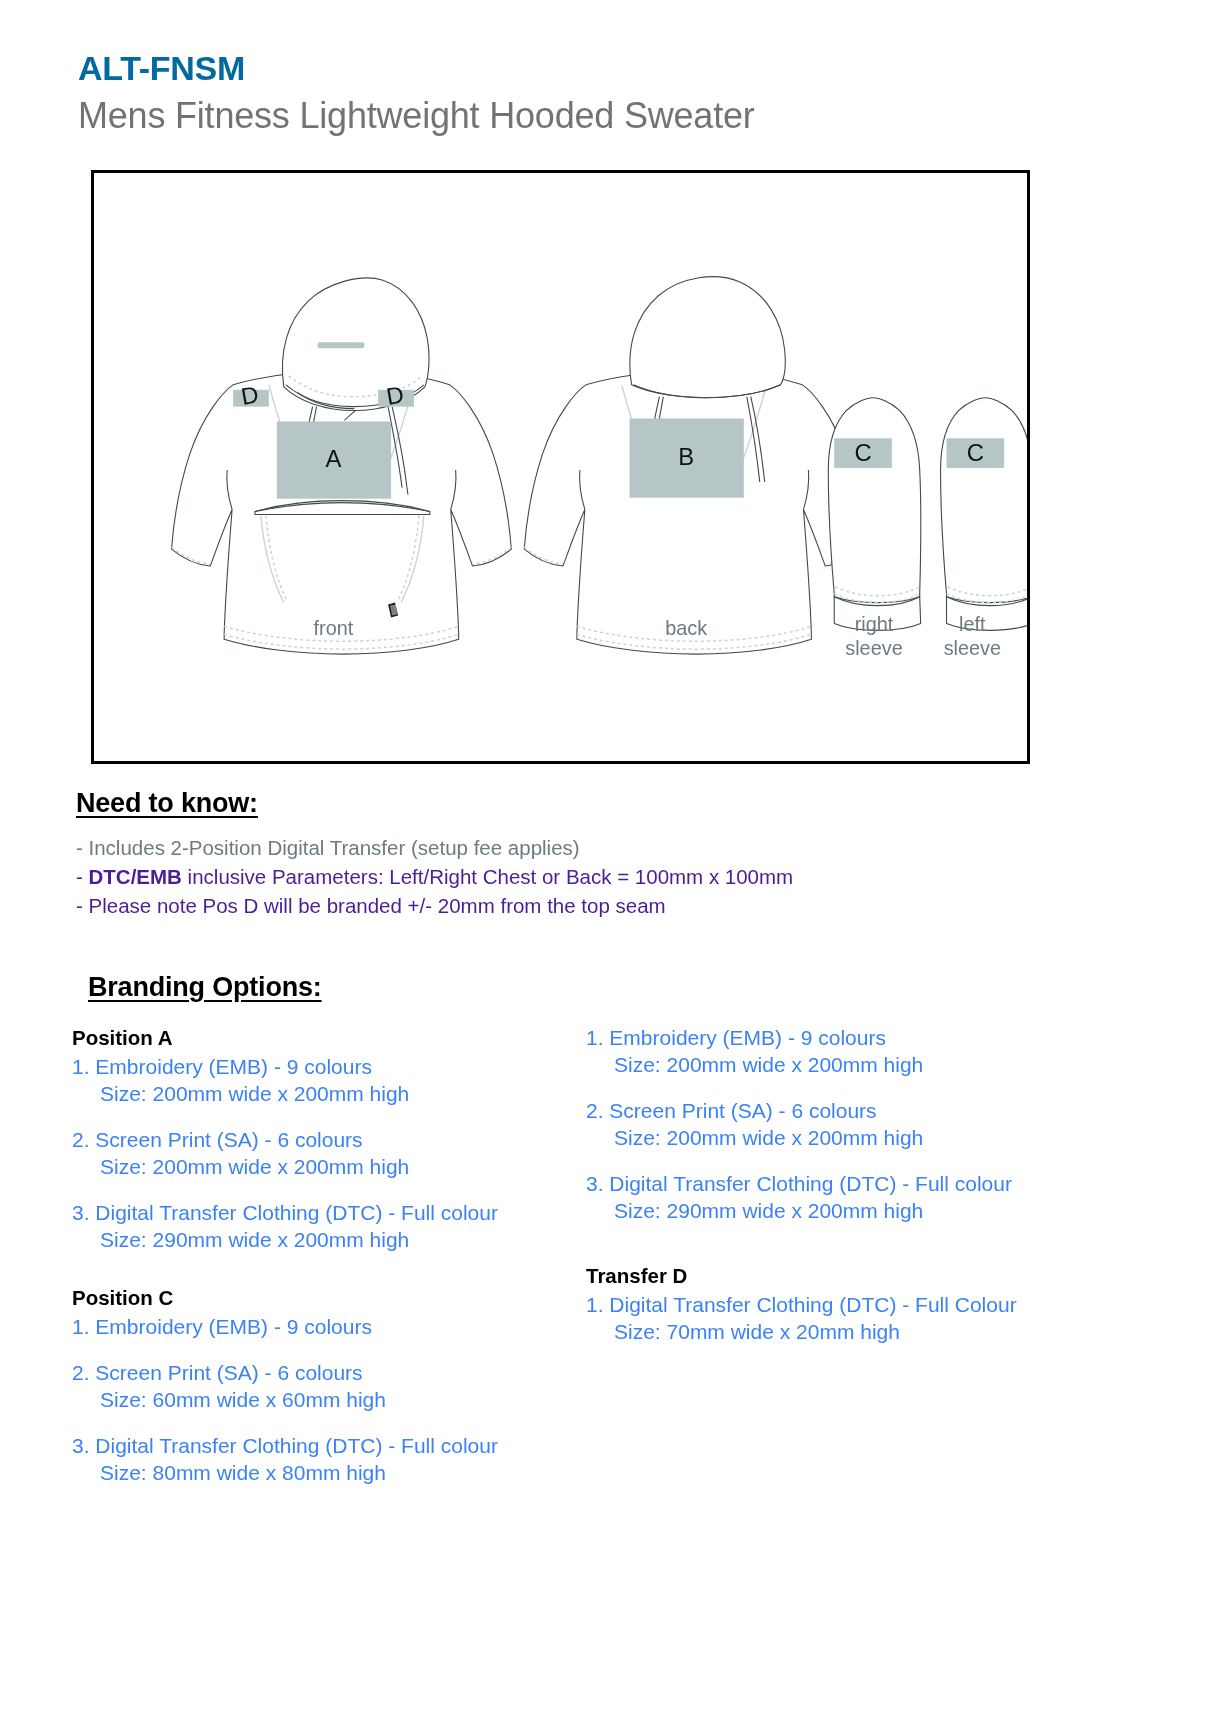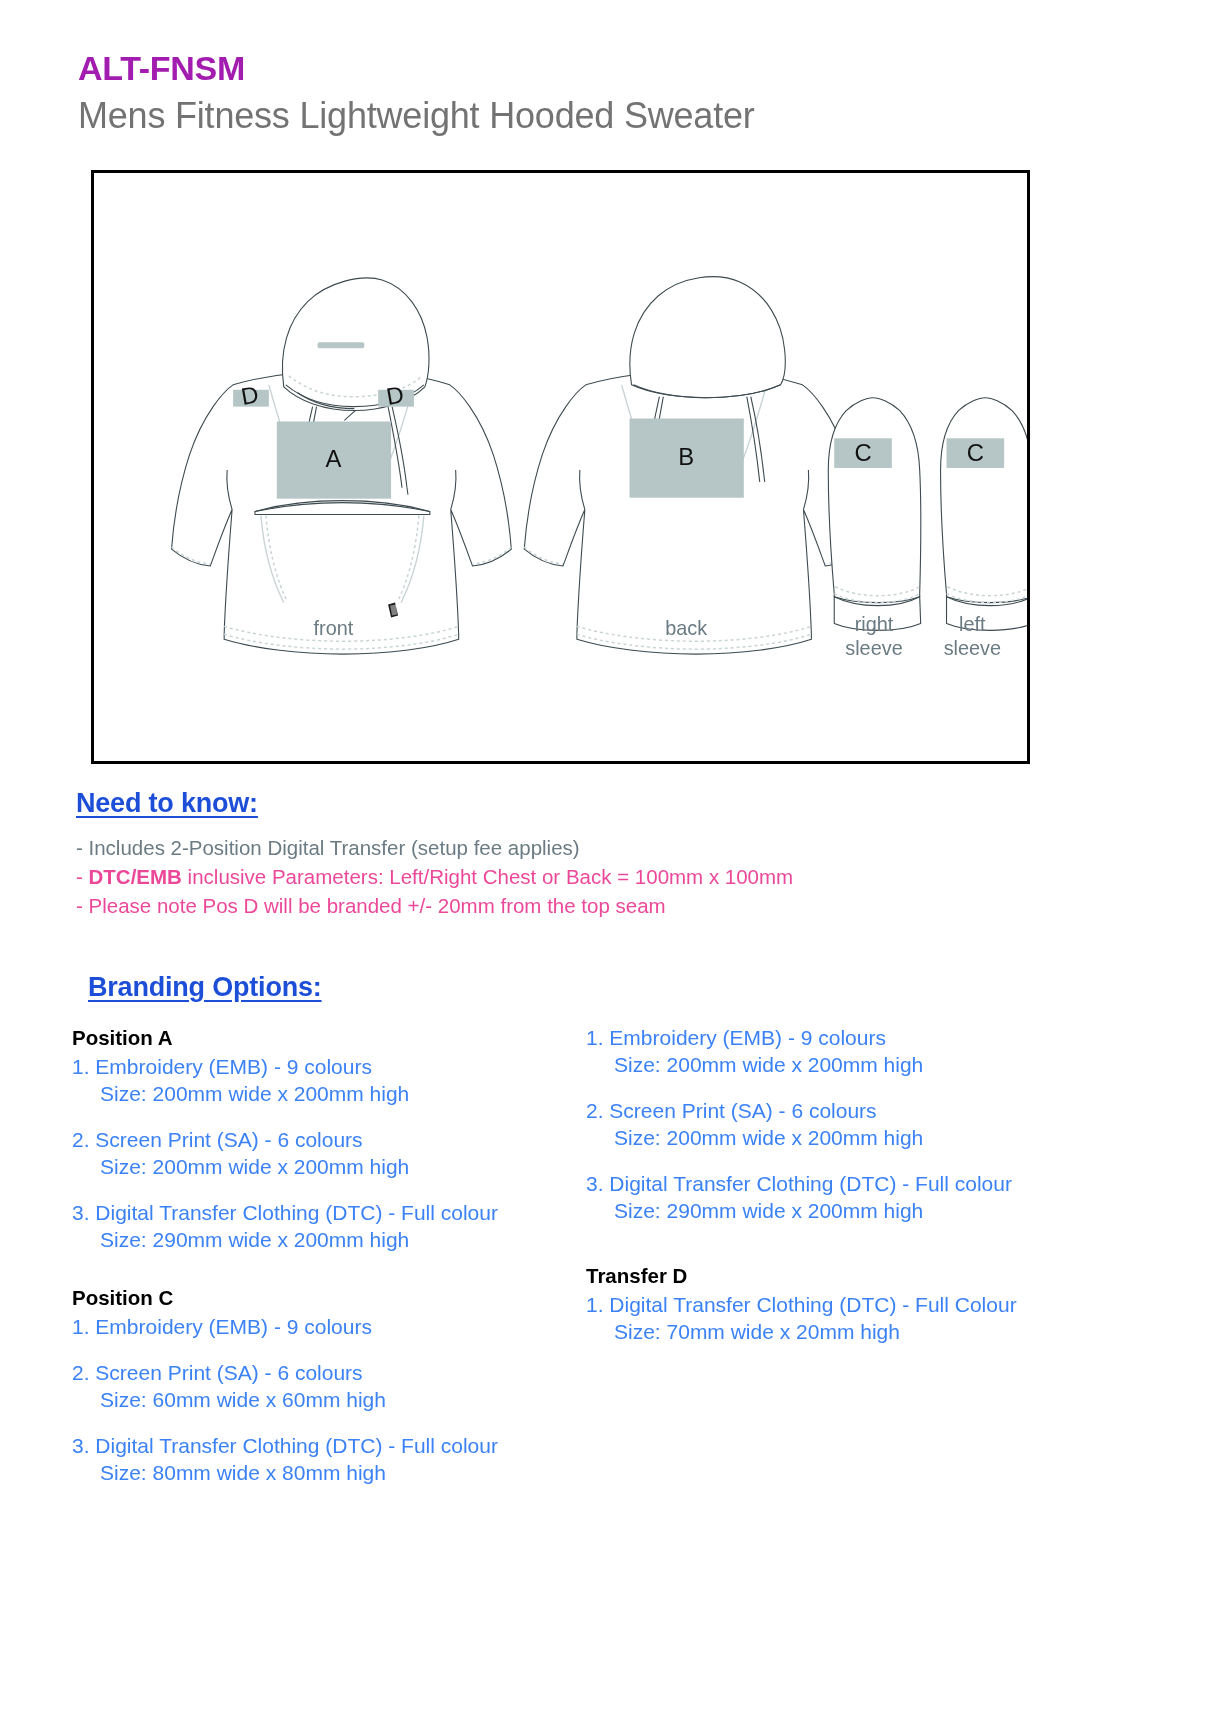--- a/index.html
+++ b/index.html
@@ -7,53 +7,53 @@
     width: 1227px; height: 1720px;
     background: #ffffff;
     font-family: "Liberation Sans", sans-serif;
     -webkit-font-smoothing: antialiased;
   }
   .page { position: relative; width: 1227px; height: 1720px; padding: 0; }
 
   
   .header { position: absolute; left: 78px; top: 48px; }
   .sku {
-    font-size: 34px; font-weight: bold; color: #a21caf;
+    font-size: 34px; font-weight: bold; color: #0369a1;
     letter-spacing: -0.3px; line-height: 40px;
   }
   .product-name {
     font-size: 36px; font-weight: normal; color: #737373;
     line-height: 44px; margin-top: 6px; letter-spacing: -0.2px;
   }
 
   
   .illus-frame {
     position: absolute; left: 91px; top: 170px;
     width: 939px; height: 594px;
     border: 3px solid #000000; background: #ffffff;
   }
   .illus-frame svg { display: block; width: 100%; height: 100%; }
 
   
   .sec-title {
     position: absolute;
-    font-size: 27px; font-weight: bold; color: #1d4ed8;
+    font-size: 27px; font-weight: bold; color: #000000;
     text-decoration: underline;
     text-underline-offset: 4px;
     letter-spacing: -0.2px;
   }
   #need-title { left: 76px; top: 788px; }
   #brand-title { left: 88px; top: 972px; }
 
   .notes { position: absolute; left: 76px; top: 833px; width: 1000px; }
   .note {
     font-size: 20.5px; line-height: 29px; color: #6b7b83;
     white-space: nowrap;
   }
-  .note.red { color: #ec4899; }
+  .note.red { color: #4c1d95; }
   .note.red b { font-weight: bold; }
 
   
   .opts { position: absolute; left: 0; top: 1024px; width: 1227px; }
   .col { position: absolute; }
   .col-left  { left: 72px;  width: 520px; }
   .col-right { left: 586px; width: 560px; }
 
   .pos-block { margin-bottom: 0; }
   .pos-head {

